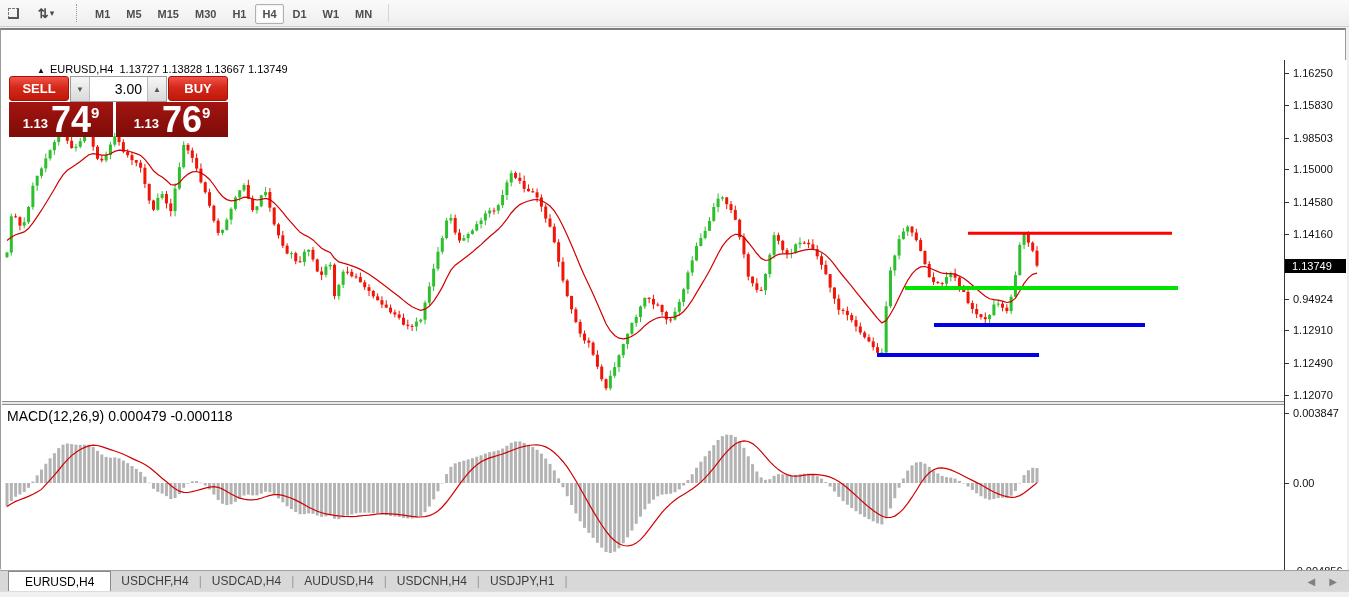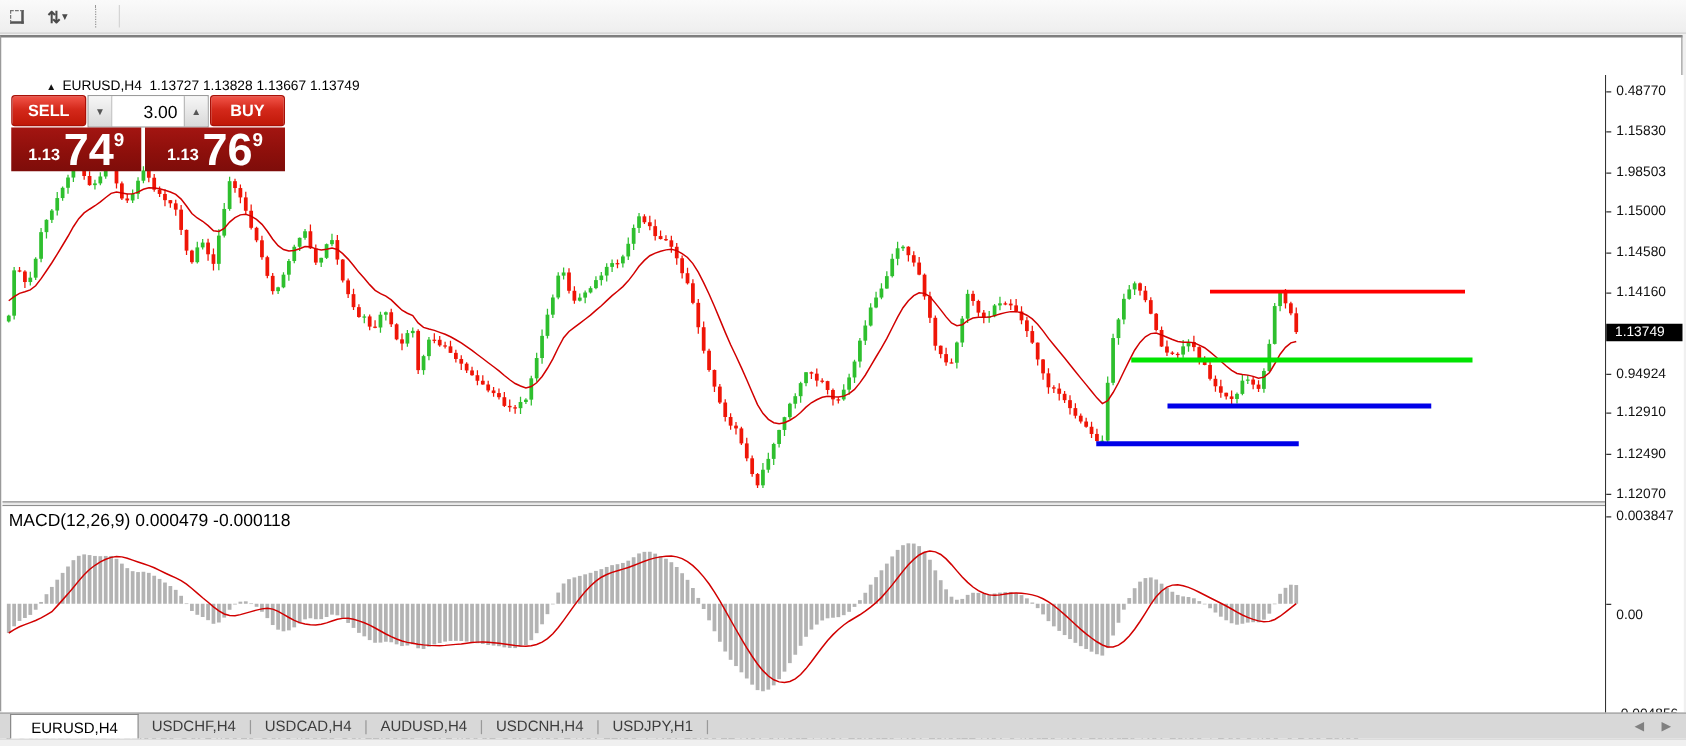--- a/index.html
+++ b/index.html
@@ -88,20 +88,21 @@
 
   <div id="toolbar">
     <span class="tb-icon">
         <span class="dashed-sq"></span>
       </span>
     <span class="tb-icon" style="width:40px">
       <span class="arrows">⇅</span>
       <span class="caret">▾</span>
     </span>
     <span class="grip"></span>
+    <span id="tf-buttons"><span class="tf-btn">M1</span><span class="tf-btn">M5</span><span class="tf-btn">M15</span><span class="tf-btn">M30</span><span class="tf-btn">H1</span><span class="tf-btn active">H4</span><span class="tf-btn">D1</span><span class="tf-btn">W1</span><span class="tf-btn">MN</span></span>
     <span class="tb-sep"></span>
   </div>
 
   <div id="chart-window">
 
     <div id="main-plot">
       <svg id="main-svg" width="1282" height="341">
           <g>
             <line x1="5" y1="191.72705591481082" x2="5" y2="198.05018706966823" stroke="#2ebf2e" stroke-width="1"></line>
             <rect x="3.5" y="192.5339254497141" width="3" height="4.622009569377468" fill="#2ebf2e"></rect>
@@ -868,21 +869,21 @@
     </div>
     <div id="macd-label">
       <span>MACD(12,26,9)</span>
       <span>0.000479</span>
       <span>-0.000118</span>
     </div>
 
     <div id="axis-line"></div>
     <div id="price-axis">
         <div class="pa-tick" style="top: 13px;"></div>
-        <div class="pa-label" style="top: 7px;">0.48770</div>
+        <div class="pa-label" style="top: 7px;">1.16250</div>
         <div class="pa-tick" style="top: 45.3541px;"></div>
         <div class="pa-label" style="top: 39.3541px;">1.15830</div>
         <div class="pa-tick" style="top: 77.7081px;"></div>
         <div class="pa-label" style="top: 71.7081px;">1.98503</div>
         <div class="pa-tick" style="top: 109.292px;"></div>
         <div class="pa-label" style="top: 103.292px;">1.15000</div>
         <div class="pa-tick" style="top: 141.646px;"></div>
         <div class="pa-label" style="top: 135.646px;">1.14580</div>
         <div class="pa-tick" style="top: 174px;"></div>
         <div class="pa-label" style="top: 168px;">1.14160</div>
@@ -891,21 +892,21 @@
         <div class="pa-tick" style="top: 270.292px;"></div>
         <div class="pa-label" style="top: 264.292px;">1.12910</div>
         <div class="pa-tick" style="top: 302.646px;"></div>
         <div class="pa-label" style="top: 296.646px;">1.12490</div>
         <div class="pa-tick" style="top: 335px;"></div>
         <div class="pa-label" style="top: 329px;">1.12070</div>
         <div id="price-tag" style="top: 198.661px;">1.13749</div>
         <div class="pa-tick" style="top: 352.996px;"></div>
         <div class="pa-label" style="top: 346.996px;">0.003847</div>
         <div class="pa-tick" style="top: 423px;"></div>
-        <div class="pa-label" style="top: 426px;">0.00</div>
+        <div class="pa-label" style="top: 417px;">0.00</div>
         <div class="pa-tick" style="top: 511.365px;"></div>
         <div class="pa-label" style="top: 505.365px;">-0.004856</div>
       </div>
     <div id="time-axis">
         <div class="ta-tick" style="left: 29px;"></div>
         <div class="ta-label" style="left: 2px;">9 Oct 2018</div>
         <div class="ta-tick" style="left: 93.2px;"></div>
         <div class="ta-label" style="left: 93.2px; transform: translateX(-50%);">11 Oct 22:00</div>
         <div class="ta-tick" style="left: 157.4px;"></div>
         <div class="ta-label" style="left: 157.4px; transform: translateX(-50%);">16 Oct 14:00</div>

